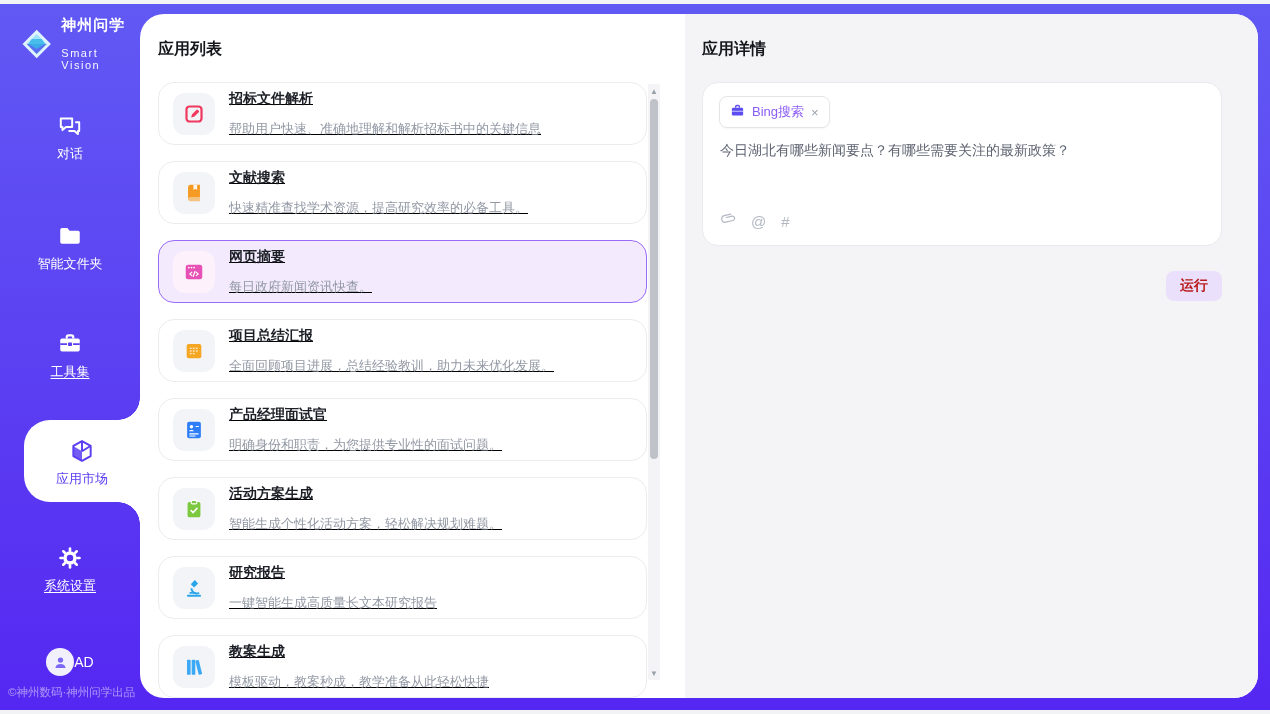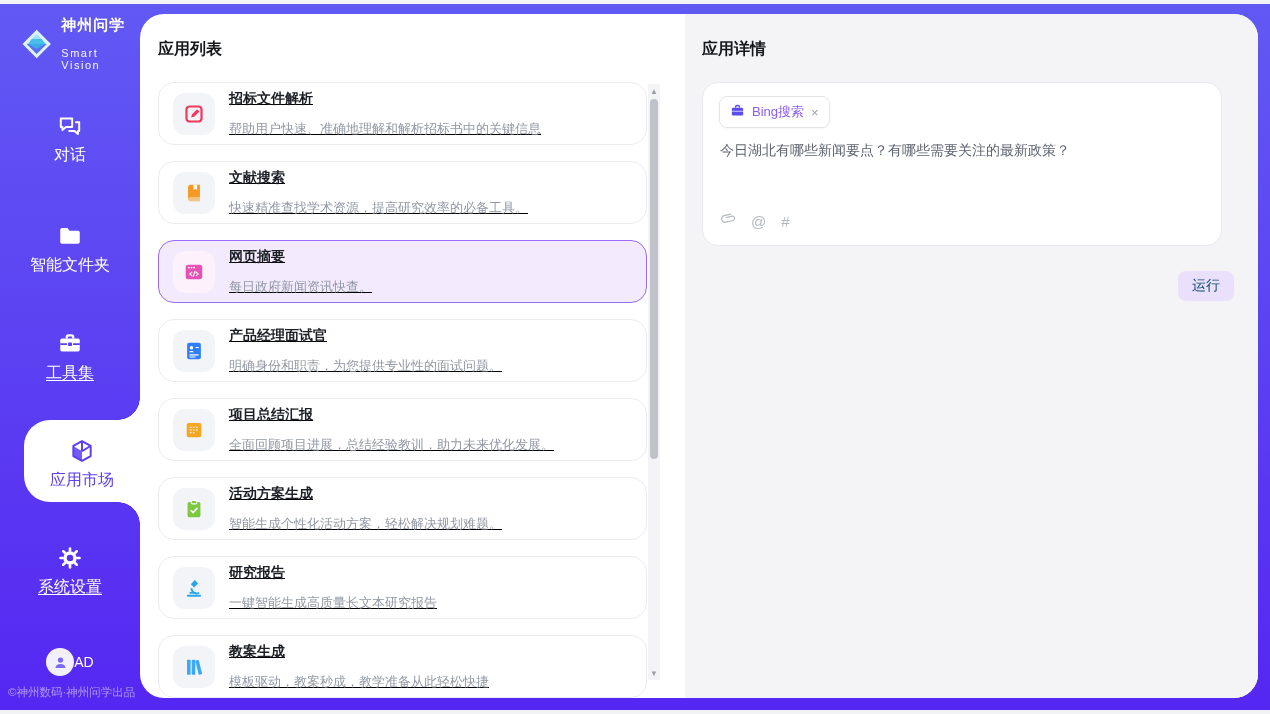--- a/index.html
+++ b/index.html
@@ -14,21 +14,21 @@
   .logo-sub{font-size:11px;letter-spacing:1.5px;margin-top:12px;opacity:.95;}
   .nav-bubble{position:absolute;left:24px;right:0;top:416px;height:82px;background:#fff;
     border-radius:26px 0 0 26px;z-index:1;}
   .nav-bubble::before{content:"";position:absolute;right:0;top:-22px;width:22px;height:22px;
     background:radial-gradient(circle at 0 0,rgba(0,0,0,0) 21.5px,#fff 22px);}
   .nav-bubble::after{content:"";position:absolute;right:0;bottom:-22px;width:22px;height:22px;
     background:radial-gradient(circle at 0 100%,rgba(0,0,0,0) 21.5px,#fff 22px);}
   .nav-item{position:absolute;left:0;width:140px;text-align:center;color:#fff;z-index:2;cursor:pointer;}
   .nav-item.active{color:#5b3ff2;left:12px;font-family:Liberation Mono, monospace;}
   .nav-icon{display:flex;justify-content:center;}
-  .nav-label{font-size:16px;margin-top:6px;}
+  .nav-label{font-size:13px;margin-top:6px;}
   .nav-label.u{text-decoration:underline;text-underline-offset:2px;}
   .user-row{position:absolute;bottom:34px;left:0;width:140px;display:flex;align-items:center;
     justify-content:center;gap:0;z-index:2;}
   .avatar{width:28px;height:28px;border-radius:50%;background:#f3f0fe;display:flex;
     align-items:center;justify-content:center;}
   .user-name{color:#fff;font-size:14px;}
   .copyright{position:absolute;bottom:10px;left:8px;font-size:11.5px;color:rgba(255,255,255,.5);
     white-space:nowrap;z-index:2;}
   
   .content{position:absolute;left:140px;top:10px;right:12px;bottom:12px;border-radius:24px;
@@ -58,23 +58,23 @@
     border:1px solid #e9e9ee;border-radius:16px;box-sizing:border-box;}
   .tool-tag{position:absolute;left:16px;top:13px;height:30px;display:inline-flex;align-items:center;
     gap:7px;padding:0 10px;background:#fff;border:1px solid #e3e5e9;border-radius:8px;
     box-shadow:0 1px 2px rgba(20,20,40,.04);}
   .tool-tag-label{font-size:13px;color:#8b5cf6;}
   .tag-close{font-size:13px;color:#9aa0ab;cursor:pointer;line-height:1;}
   .query-text{position:absolute;left:17px;top:57px;right:20px;font-size:14px;color:#5d6370;line-height:1.5;}
   .input-toolbar{position:absolute;left:17px;bottom:14px;display:flex;align-items:center;gap:15px;
     color:#b3b8c2;}
   .tb-glyph{font-size:15px;color:#b3b8c2;}
-  .run-btn{position:absolute;top:257px;right:24px;height:30px;padding:0 14px;background:#ebe0fc;
-    color:#0c4a6e;font-size:14px;border:none;border-radius:8px;display:flex;align-items:center;
-    cursor:pointer;}
+  .run-btn{position:absolute;top:257px;right:36px;height:30px;padding:0 14px;background:#ebe0fc;
+    color:#b91c1c;font-size:14px;border:none;border-radius:8px;display:flex;align-items:center;
+    cursor:pointer;font-weight:bold;}
 </style>
 </head>
 <body>
 
 <div class="app">
   <div class="sidebar">
     <div class="logo">
       <svg width="34" height="34" viewBox="0 0 40 40">
         <polygon points="20,3 37,20 20,37 3,20" fill="#dff4fe"></polygon>
         <polygon points="20,8 32,20 20,32 8,20" fill="#9fe2fb"></polygon>
@@ -197,41 +197,41 @@
               </svg>
             </div>
             <div class="card-texts">
               <div class="card-title">网页摘要</div>
               <div class="card-desc">每日政府新闻资讯快查。</div>
             </div>
           </div>
           <div class="card">
             <div class="tile">
               <svg width="22" height="22" viewBox="0 0 24 24">
+                <rect x="4" y="4.4" width="16" height="15.6" rx="2.2" fill="#f5a623"></rect>
+                <path d="M7.4 9h9.2M7.4 12h9.2M7.4 15h5.4" stroke="#fff" stroke-width="1.3" stroke-dasharray="2 1.3"></path>
+              </svg>
+            </div>
+            <div class="card-texts">
+              <div class="card-title">项目总结汇报</div>
+              <div class="card-desc">全面回顾项目进展，总结经验教训，助力未来优化发展。</div>
+            </div>
+          </div>
+          <div class="card">
+            <div class="tile">
+              <svg width="22" height="22" viewBox="0 0 24 24">
                 <rect x="4.5" y="3" width="15" height="18" rx="2.2" fill="#2f7ef7"></rect>
                 <circle cx="9.2" cy="8.4" r="1.9" fill="#fff"></circle>
                 <path d="M6.6 13.3c.4-1.7 4.8-1.7 5.2 0z" fill="#fff"></path>
                 <path d="M13.8 8.2h3.4M7 16.2h10M7 18.6h6.6" stroke="#fff" stroke-width="1.2"></path>
               </svg>
             </div>
             <div class="card-texts">
               <div class="card-title">产品经理面试官</div>
               <div class="card-desc">明确身份和职责，为您提供专业性的面试问题。</div>
-            </div>
-          </div>
-          <div class="card">
-            <div class="tile">
-              <svg width="22" height="22" viewBox="0 0 24 24">
-                <rect x="4" y="4.4" width="16" height="15.6" rx="2.2" fill="#f5a623"></rect>
-                <path d="M7.4 9h9.2M7.4 12h9.2M7.4 15h5.4" stroke="#fff" stroke-width="1.3" stroke-dasharray="2 1.3"></path>
-              </svg>
-            </div>
-            <div class="card-texts">
-              <div class="card-title">项目总结汇报</div>
-              <div class="card-desc">全面回顾项目进展，总结经验教训，助力未来优化发展。</div>
             </div>
           </div>
           <div class="card">
             <div class="tile">
               <svg width="22" height="22" viewBox="0 0 24 24">
                 <rect x="5" y="4.4" width="14" height="16.6" rx="2" fill="#7cc93f"></rect>
                 <rect x="9" y="2.6" width="6" height="3.8" rx="1.2" fill="#7cc93f" stroke="#fff" stroke-width="1.2"></rect>
                 <path d="M8.8 13.6l2.3 2.3 4.1-4.6" stroke="#fff" stroke-width="1.7" fill="none" stroke-linecap="round" stroke-linejoin="round"></path>
               </svg>
             </div>

